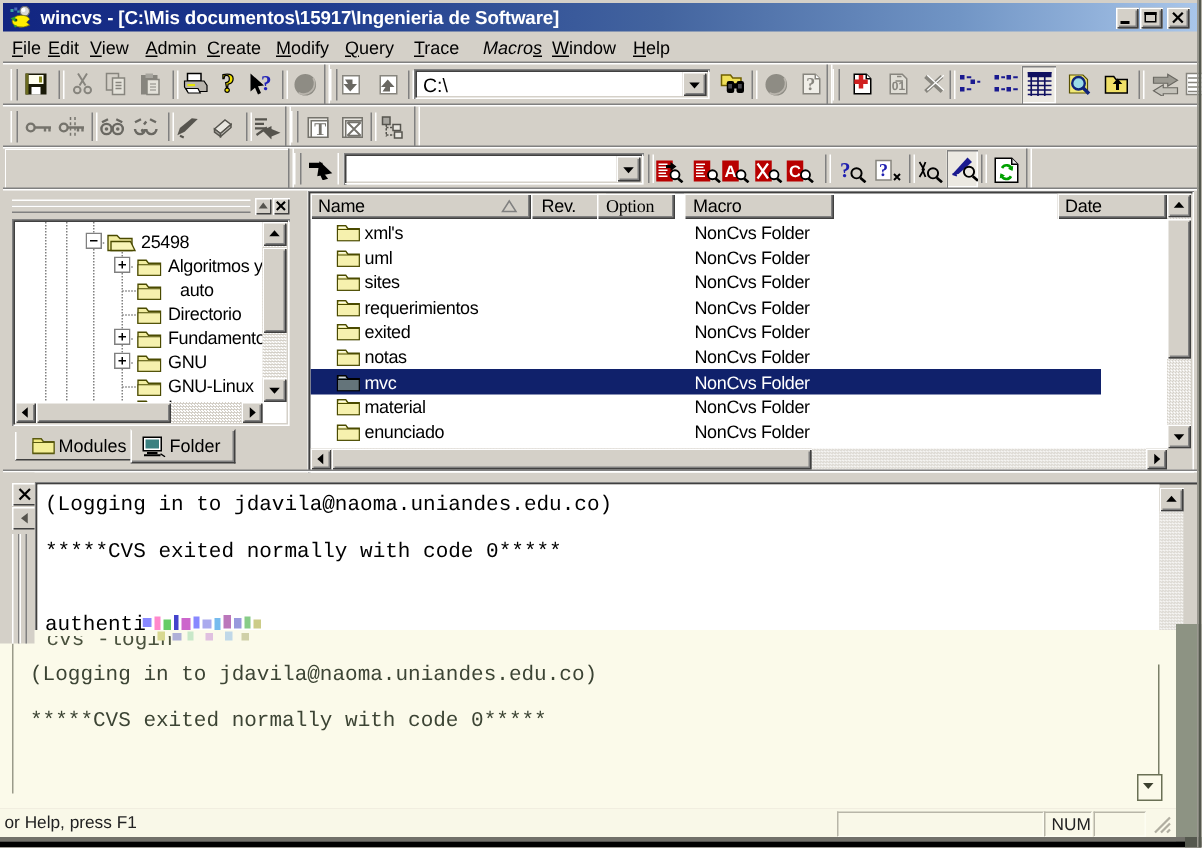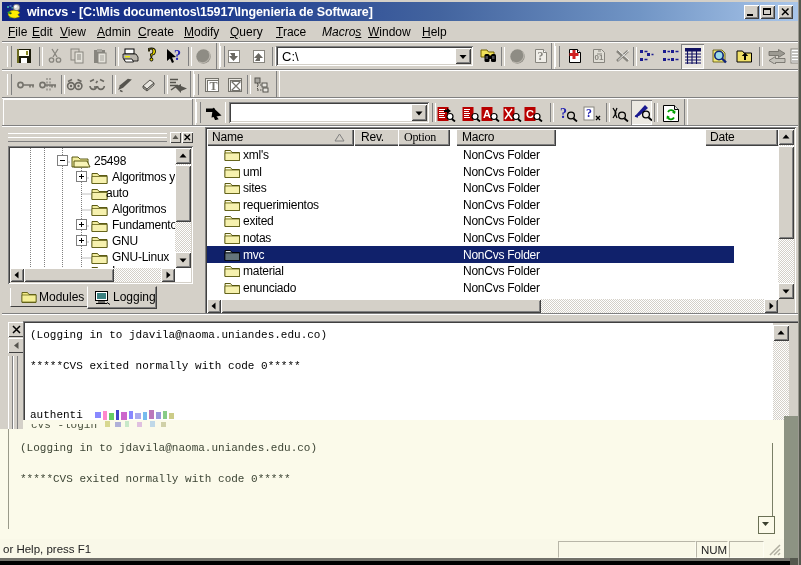--- a/index.html
+++ b/index.html
@@ -6,21 +6,21 @@
 body{width:801px;height:565px;background:#d4d0c8;font-family:"Liberation Sans",sans-serif;font-size:13px;overflow:hidden;position:relative;}
 .abs{position:absolute;}
 .btn{box-shadow:inset 1px 1px 0 #fff, inset -1px -1px 0 #404040, inset 2px 2px 0 #d4d0c8, inset -2px -2px 0 #808080;background:#d4d0c8;}
 .btnsm{box-shadow:inset 1px 1px 0 #fff, inset -1px -1px 0 #404040;background:#d4d0c8;}
 .vsep{position:absolute;top:4px;width:2px;height:19px;border-left:1px solid #808080;border-right:1px solid #fff;}
 .grip{position:absolute;top:3px;width:3px;height:21px;border-left:1px solid #fff;border-right:1px solid #808080;}
 .bdiv{position:absolute;top:0px;width:2px;height:27px;border-left:1px solid #808080;border-right:1px solid #fff;}
 .ti{position:absolute;top:5px;width:16px;height:16px;}
 #r2 .ti{top:6px;}
 #r3 .ti{top:7px;}
-.mono{font-family:"Liberation Mono",monospace;font-size:11px;white-space:pre;color:#000;}
+.mono{font-family:"Liberation Mono",monospace;font-size:14px;white-space:pre;color:#000;}
 .hdrcell{position:absolute;top:0;height:17px;background:#d4d0c8;box-shadow:inset 1px 1px 0 #fff, inset -1px 0 0 #404040, inset 0 -1px 0 #404040, inset -2px -2px 0 #808080;}
 .hatch{background-image:conic-gradient(#fff 25%, #d4d0c8 25% 50%, #fff 50% 75%, #d4d0c8 75%);background-size:2px 2px;}
 .sb{position:absolute;background:#d4d0c8;box-shadow:inset 1px 1px 0 #fff, inset -1px -1px 0 #404040, inset 2px 2px 0 #d4d0c8, inset -2px -2px 0 #808080;}
 svg{display:block;}
 .trow{position:absolute;height:16px;white-space:nowrap;}
 #tree span,#listrows span{font-size:12px;letter-spacing:-0.25px;}
 .hdrcell span{font-size:12px;letter-spacing:-0.2px;}
 </style>
 </head>
 <body>
@@ -549,30 +549,30 @@
         </span>
         <span style="position:absolute;left:102px;top:0px;">Algoritmos y F</span>
       </div>
 <div class="trow" style="left:0;top:38px;">
         <span style="position:absolute;left:81px;top:1px;">
           <svg width="17" height="13">
             <path d="M1 2.5 h5.5 l1.5 2 h8 v8 h-15 z" fill="#f2eda0" stroke="#4a4a00" stroke-width="0.9"></path>
             <path d="M1 5.5 h15 v7 h-15 z" fill="#f6f1ae" stroke="#4a4a00" stroke-width="0.7"></path>
           </svg>
         </span>
-        <span style="position:absolute;left:96px;top:0px;">auto</span>
+        <span style="position:absolute;left:110px;top:0px;">auto</span>
       </div>
 <div class="trow" style="left:0;top:54px;">
         <span style="position:absolute;left:81px;top:1px;">
           <svg width="17" height="13">
             <path d="M1 2.5 h5.5 l1.5 2 h8 v8 h-15 z" fill="#f2eda0" stroke="#4a4a00" stroke-width="0.9"></path>
             <path d="M1 5.5 h15 v7 h-15 z" fill="#f6f1ae" stroke="#4a4a00" stroke-width="0.7"></path>
           </svg>
         </span>
-        <span style="position:absolute;left:102px;top:0px;">Algoritmos</span>
+        <span style="position:absolute;left:102px;top:0px;">Directorio</span>
       </div>
 <div class="trow" style="left:0;top:70px;">
         <span style="position:absolute;left:66px;top:1px;">
           <svg width="11" height="11">
             <rect x="0.5" y="0.5" width="10" height="10" fill="#fff" stroke="#808080"></rect>
             <path d="M3 5.5 h5 M5.5 3 v5" stroke="#000"></path>
           </svg>
         </span>
         <span style="position:absolute;left:81px;top:1px;">
           <svg width="17" height="13">
@@ -658,21 +658,21 @@
 </div>
 <div class="abs" style="left:87px;top:286px;width:68px;height:21px;background:#d4d0c8;border-left:1px solid #fff;border-top:1px solid #d4d0c8;border-right:1px solid #404040;border-bottom:1px solid #404040;box-shadow:inset -1px -1px 0 #808080;">
 <span style="position:absolute;left:6px;top:3px;">
       <svg width="17" height="15">
         <rect x="1.5" y="1.5" width="12" height="9" fill="#fff" stroke="#000" stroke-width="1"></rect>
         <rect x="3" y="3" width="9" height="6" fill="#3a8080"></rect>
         <path d="M4 12 h7 M2 13.5 h11" stroke="#000" stroke-width="1.2"></path>
         <path d="M13 12.5 l3 2" stroke="#000"></path>
       </svg>
     </span>
-<span style="position:absolute;left:25px;top:3px;font-size:12px;">Logging</span>
+<span style="position:absolute;left:25px;top:3px;font-size:12px;">Folder</span>
 </div>
 
 <div class="abs" style="left:205px;top:127px;width:591px;height:188px;background:#fff;box-shadow:inset 1px 1px 0 #808080, inset -1px -1px 0 #fff, inset 2px 2px 0 #404040, inset -2px -2px 0 #d4d0c8;">
 
 <div class="abs" style="left:2px;top:2px;width:571px;height:28px;">
 <div class="hdrcell" style="left:0px;width:147px;">
         <span style="position:absolute;left:5px;top:1px;">Name</span>
         <svg width="12" height="12" style="position:absolute;right:8px;top:3px;">
           <path d="M5.5 2 L10 9 L1 9 Z" fill="#d4d0c8" stroke="#808080" stroke-width="1"></path>
         </svg>

